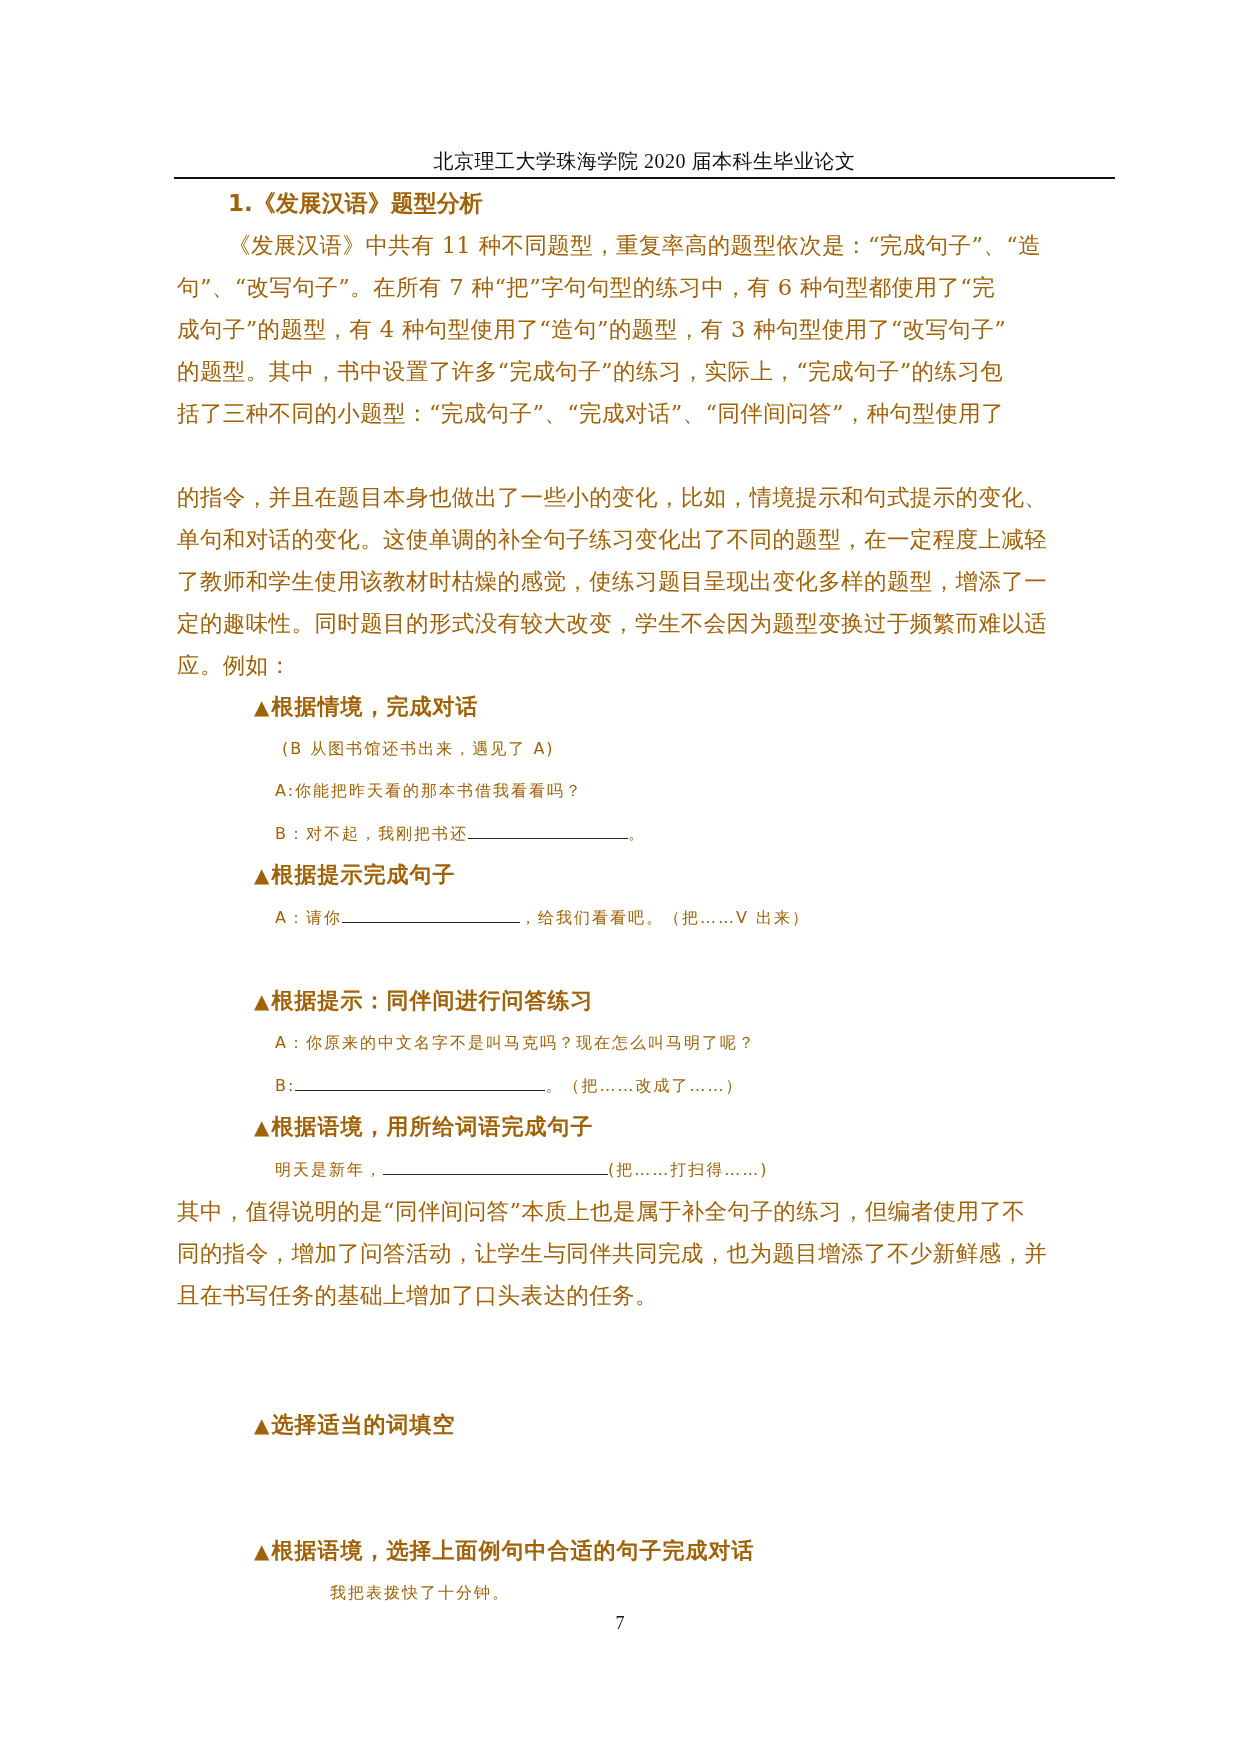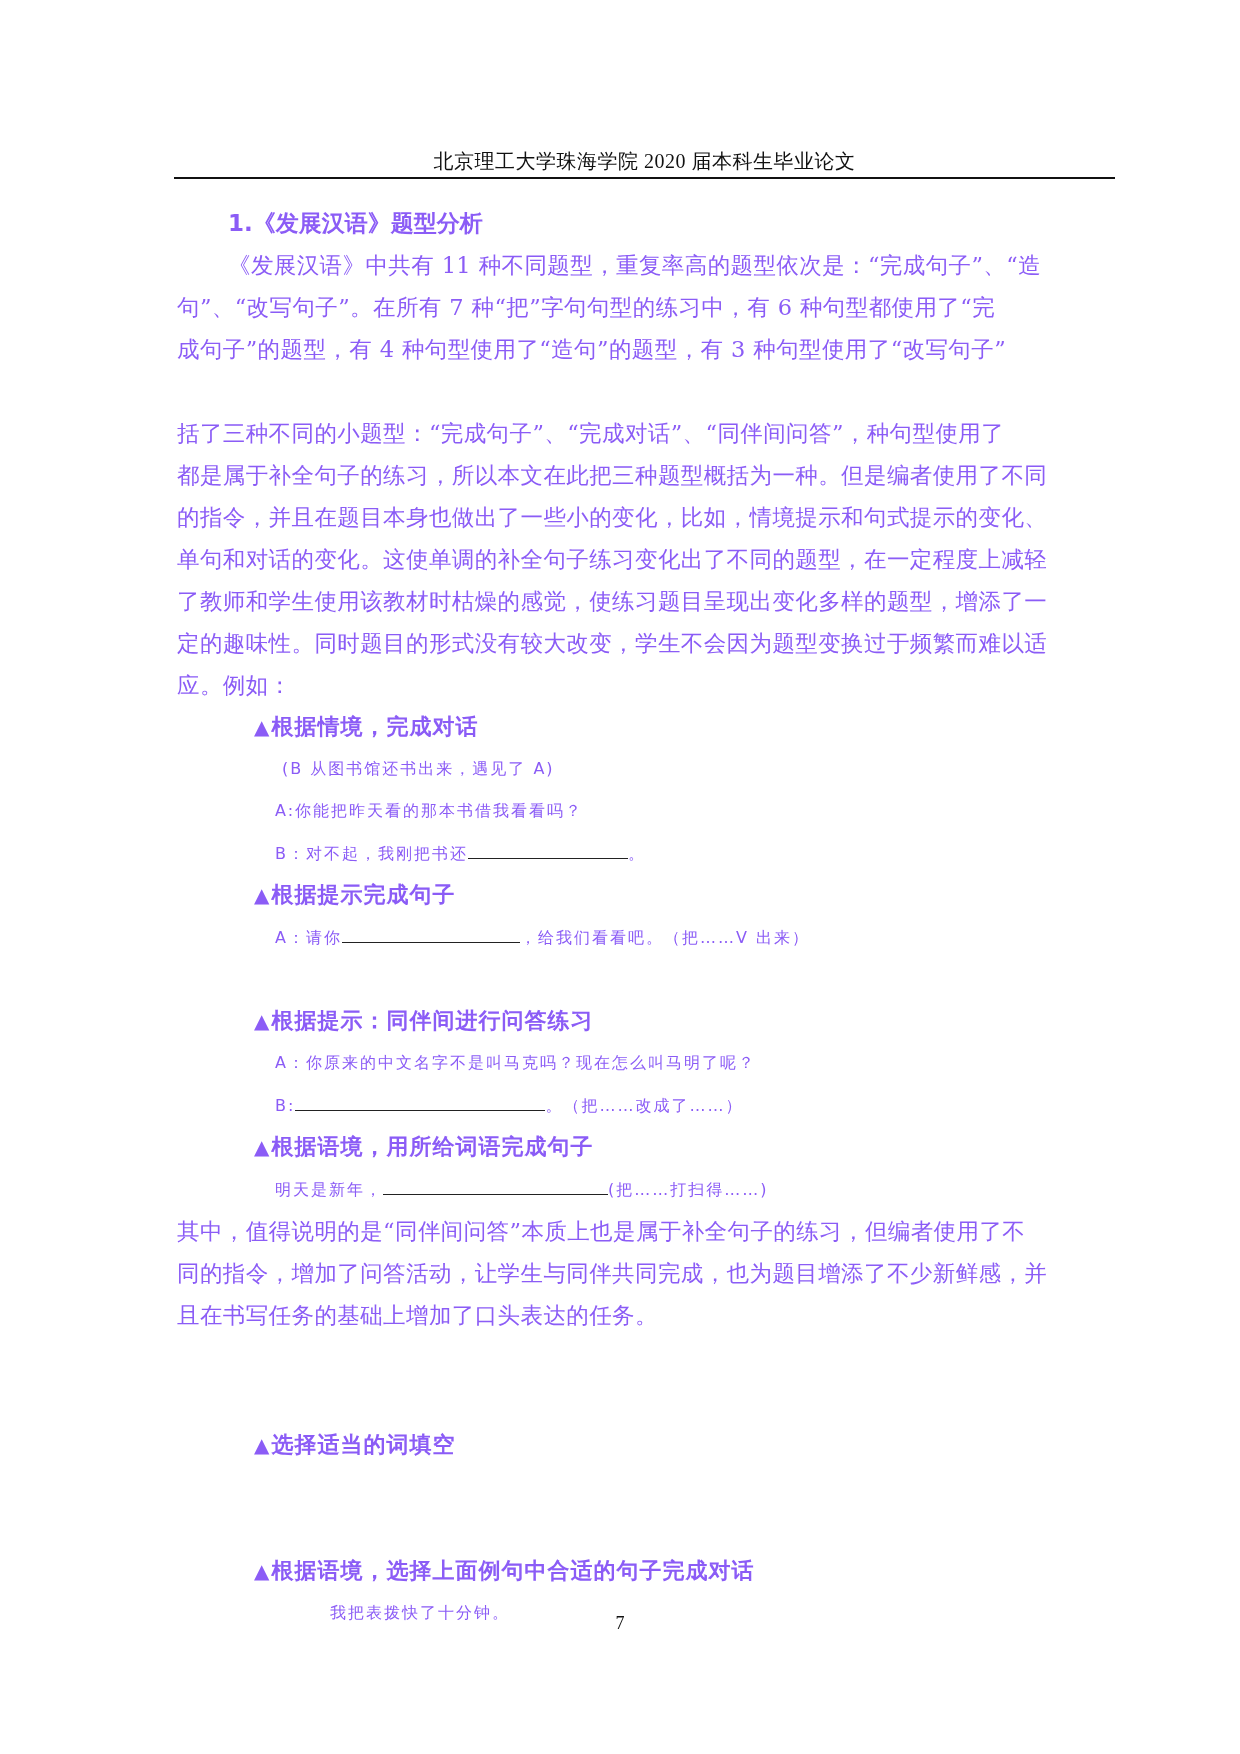--- a/index.html
+++ b/index.html
@@ -5,21 +5,21 @@
     html, body { margin: 0; padding: 0; background: #ffffff; }
     body { width: 1240px; height: 1754px; position: relative; overflow: hidden; color: #111; }
     .page { position: absolute; left: 0; top: 0; width: 1240px; height: 1754px; background: #fff; }
     .header-title {
       position: absolute; top: 148px; left: 174px; width: 941px; text-align: center;
       font-family: "Liberation Serif", "DejaVu Serif", serif; font-size: 20px; color: #111; letter-spacing: 0.5px;
     }
     .header-rule { position: absolute; top: 177px; left: 174px; width: 941px; height: 0; border-top: 2px solid #111; }
     .line {
       position: absolute; white-space: nowrap;
-      font-family: "DejaVu Serif", "Liberation Serif", serif; font-size: 22.5px; line-height: 30px; color: #8b5cf6; margin-top: 20px;
+      font-family: "DejaVu Serif", "Liberation Serif", serif; font-size: 22.5px; line-height: 30px; color: #a16207;
     }
     .body-line { left: 177px; letter-spacing: 0.4px; }
     .heading { left: 228px; font-family: "DejaVu Sans", "Liberation Sans", sans-serif; font-weight: bold; font-size: 23px; }
     .ex-title { left: 254px; font-family: "DejaVu Sans", "Liberation Sans", sans-serif; font-weight: bold; font-size: 22px; letter-spacing: 1px; }
     .ex-title .tri { font-size: 20px; margin-right: 1px; }
     .ex-line { left: 275px; font-family: "DejaVu Sans", "Liberation Sans", sans-serif; font-size: 16px; letter-spacing: 2px; }
     .blank { display: inline-block; border-bottom: 1.5px solid #222; height: 20px; vertical-align: baseline; }
     .page-number {
       position: absolute; top: 1613px; left: 0; width: 1240px; text-align: center;
       font-family: "Liberation Serif", serif; font-size: 18px; color: #111;
@@ -31,22 +31,22 @@
 <div class="page">
 
   <div class="header-title">北京理工大学珠海学院 2020 届本科生毕业论文</div>
   <div class="header-rule"></div>
 
   <div class="line heading" style="top:188px;">1.《发展汉语》题型分析</div>
 
   <div class="line body-line" style="top:230px; left:228px;">《发展汉语》中共有 11 种不同题型，重复率高的题型依次是：“完成句子”、“造</div>
   <div class="line body-line" style="top:272px;">句”、“改写句子”。在所有 7 种“把”字句句型的练习中，有 6 种句型都使用了“完</div>
   <div class="line body-line" style="top:314px;">成句子”的题型，有 4 种句型使用了“造句”的题型，有 3 种句型使用了“改写句子”</div>
+  <div class="line body-line" style="top:356px;">的题型。其中，书中设置了许多“完成句子”的练习，实际上，“完成句子”的练习包</div>
   <div class="line body-line" style="top:398px;">括了三种不同的小题型：“完成句子”、“完成对话”、“同伴间问答”，种句型使用了</div>
-  <div class="line body-line" style="top:440px;">都是属于补全句子的练习，所以本文在此把三种题型概括为一种。但是编者使用了不同</div>
   <div class="line body-line" style="top:482px;">的指令，并且在题目本身也做出了一些小的变化，比如，情境提示和句式提示的变化、</div>
   <div class="line body-line" style="top:524px;">单句和对话的变化。这使单调的补全句子练习变化出了不同的题型，在一定程度上减轻</div>
   <div class="line body-line" style="top:566px;">了教师和学生使用该教材时枯燥的感觉，使练习题目呈现出变化多样的题型，增添了一</div>
   <div class="line body-line" style="top:608px;">定的趣味性。同时题目的形式没有较大改变，学生不会因为题型变换过于频繁而难以适</div>
   <div class="line body-line" style="top:650px;">应。例如：</div>
 
   <div class="line ex-title" style="top:692px;">
     <span class="tri">▲</span><span>根据情境，完成对话</span>
   </div>
   <div class="line ex-line" style="top:734px; left:282px;">(B 从图书馆还书出来，遇见了 A)</div>

